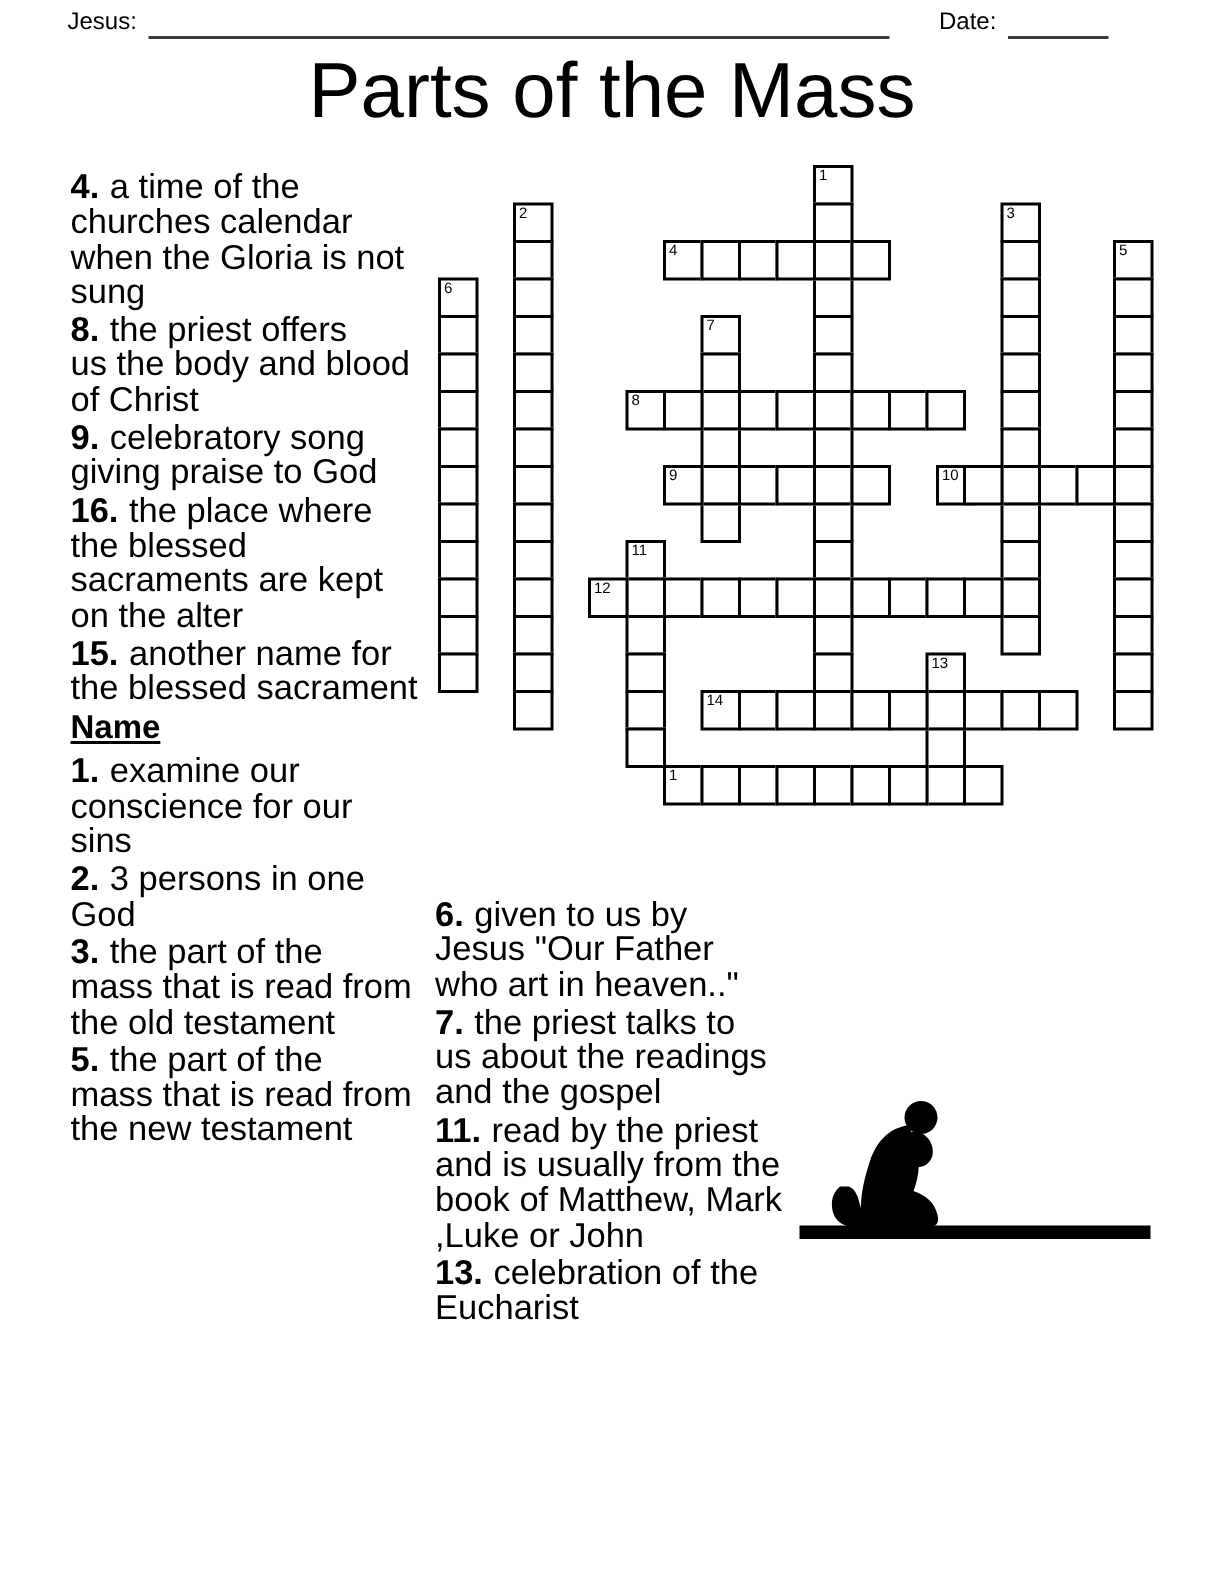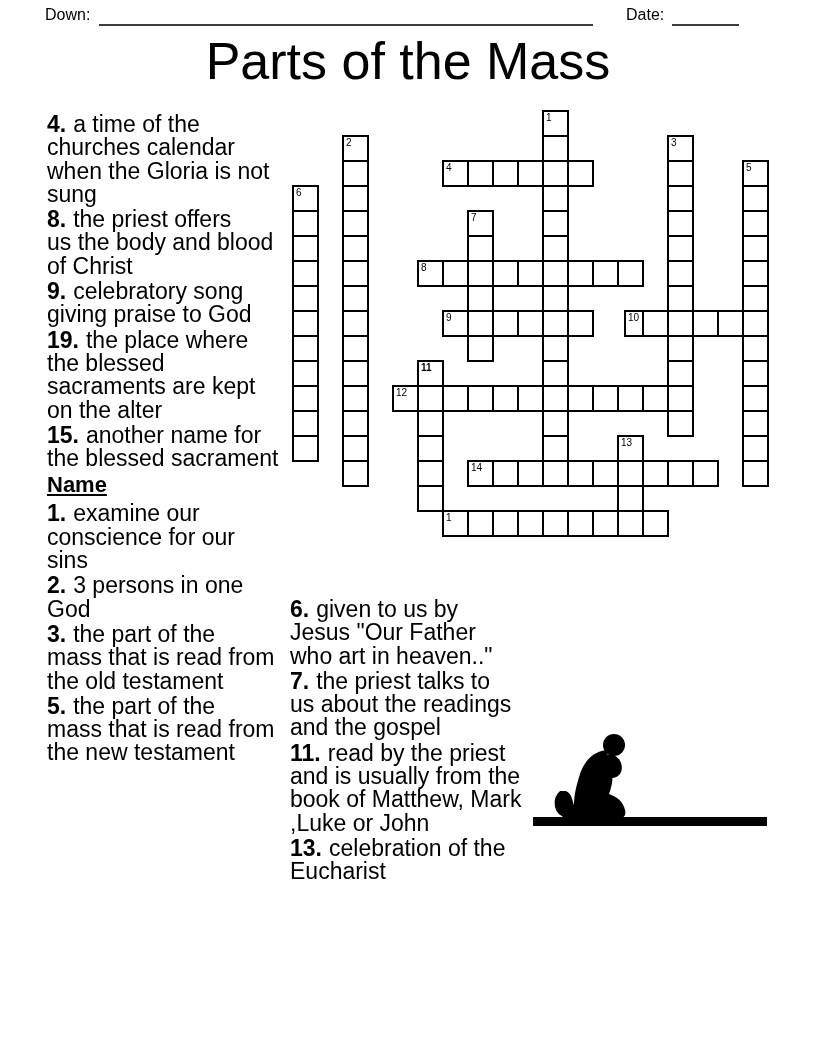--- a/index.html
+++ b/index.html
@@ -30,21 +30,21 @@
   .clue .num{font-weight:bold;margin-right:7px;}
   .clue .txt{white-space:pre-line;}
   
   #figure{position:absolute;left:530px;top:700px;width:240px;height:130px;}
 </style>
 </head>
 <body>
 
 <div class="page">
 
-  <span class="hdr-label" id="name-label">Down:</span>
+  <span class="hdr-label" id="name-label">Jesus:</span>
   <div class="blank-line" id="name-line"></div>
   <span class="hdr-label" id="date-label">Date:</span>
   <div class="blank-line" id="date-line"></div>
 
   <h1 class="title">Parts of the Mass</h1>
 
   <div id="grid">
       <div class="cell" style="left: 250px; top: 0px;">
         <span class="cn">1</span>
       </div>
@@ -149,21 +149,21 @@
       </div>
       <div class="cell" style="left: 200px; top: 200px;"></div>
       <div class="cell" style="left: 225px; top: 200px;"></div>
       <div class="cell" style="left: 275px; top: 200px;"></div>
       <div class="cell" style="left: 332px; top: 200px;">
         <span class="cn">10</span>
       </div>
       <div class="cell" style="left: 350px; top: 200px;"></div>
       <div class="cell" style="left: 400px; top: 200px;"></div>
       <div class="cell" style="left: 425px; top: 200px;"></div>
-      <div class="cell" style="left: 125px; top: 250px; font-weight: bold;">
+      <div class="cell" style="left: 125px; top: 250px;">
         <span class="cn">11</span>
       </div>
       <div class="cell" style="left: 125px; top: 275px;"></div>
       <div class="cell" style="left: 125px; top: 300px;"></div>
       <div class="cell" style="left: 125px; top: 325px;"></div>
       <div class="cell" style="left: 125px; top: 350px;"></div>
       <div class="cell" style="left: 125px; top: 375px;"></div>
       <div class="cell" style="left: 100px; top: 275px;">
         <span class="cn">12</span>
       </div>
@@ -207,21 +207,21 @@
     <div id="across-clues">
         <p class="clue"><span class="num">4.</span><span class="txt">a time of the
 churches calendar
 when the Gloria is not
 sung</span></p>
         <p class="clue"><span class="num">8.</span><span class="txt">the priest offers
 us the body and blood
 of Christ</span></p>
         <p class="clue"><span class="num">9.</span><span class="txt">celebratory song
 giving praise to God</span></p>
-        <p class="clue"><span class="num">19.</span><span class="txt">the place where
+        <p class="clue"><span class="num">16.</span><span class="txt">the place where
 the blessed
 sacraments are kept
 on the alter</span></p>
         <p class="clue"><span class="num">15.</span><span class="txt">another name for
 the blessed sacrament</span></p>
       </div>
     <h2 class="heading">Name</h2>
     <div id="down-left-clues">
         <p class="clue"><span class="num">1.</span><span class="txt">examine our
 conscience for our

